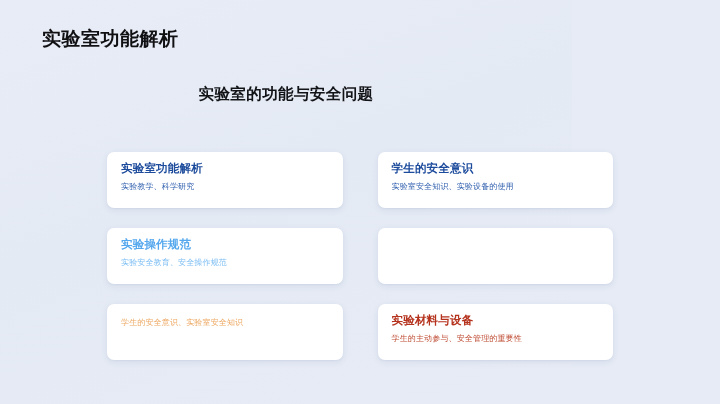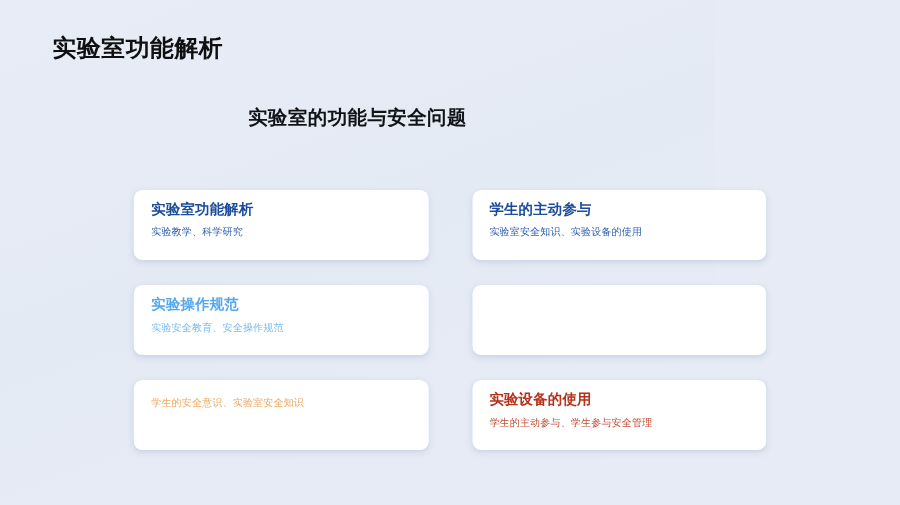--- a/index.html
+++ b/index.html
@@ -76,21 +76,21 @@
     white-space: nowrap;
   }
   
   .theme-deepblue .card-title { color: #1c4b9c; }
   .theme-deepblue .card-desc  { color: #2f5fae; font-family: Liberation Mono, monospace; }
   
   .theme-lightblue .card-title { color: #55a8ee; }
   .theme-lightblue .card-desc  { color: #79bcf2; }
   
   .theme-orange .card-title { color: #e8923a; }
-  .theme-orange .card-desc  { color: #eda862; }
+  .theme-orange .card-desc  { color: #eda862; font-family: Liberation Mono, monospace; }
   
   .theme-brick .card-title { color: #b5321d; }
   .theme-brick .card-desc  { color: #bf4b32; }
 </style>
 </head>
 <body>
 
 <div class="slide">
 
   <div class="slide-title">实验室功能解析</div>
@@ -98,35 +98,35 @@
   <div class="slide-subtitle">实验室的功能与安全问题</div>
 
   <div class="card-grid">
 
     <div class="card theme-deepblue">
       <div class="card-title">实验室功能解析</div>
       <div class="card-desc">实验教学、科学研究</div>
     </div>
 
     <div class="card theme-deepblue">
-      <div class="card-title">学生的主动参与</div>
+      <div class="card-title">学生的安全意识</div>
       <div class="card-desc">实验室安全知识、实验设备的使用</div>
     </div>
 
     <div class="card theme-lightblue">
       <div class="card-title">实验操作规范</div>
       <div class="card-desc">实验安全教育、安全操作规范</div>
     </div>
 
     <div class="card theme-lightblue">
     </div>
 
     <div class="card theme-orange">
       <div class="card-desc">学生的安全意识、实验室安全知识</div>
     </div>
 
     <div class="card theme-brick">
-      <div class="card-title">实验设备的使用</div>
-      <div class="card-desc">学生的主动参与、学生参与安全管理</div>
+      <div class="card-title">实验材料与设备</div>
+      <div class="card-desc">学生的主动参与、安全管理的重要性</div>
     </div>
 
   </div>
 </div>
 
 </body></html>

